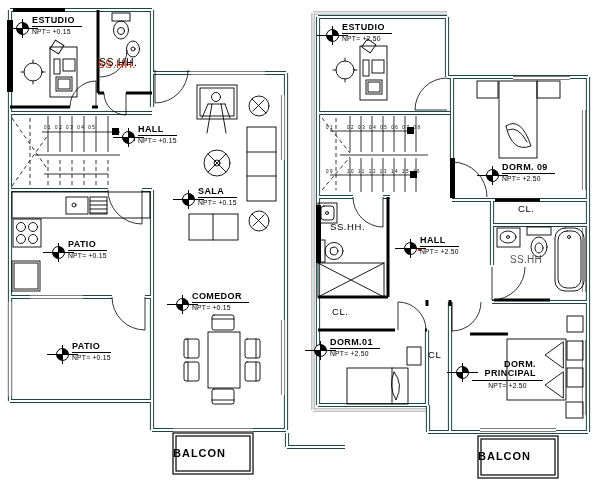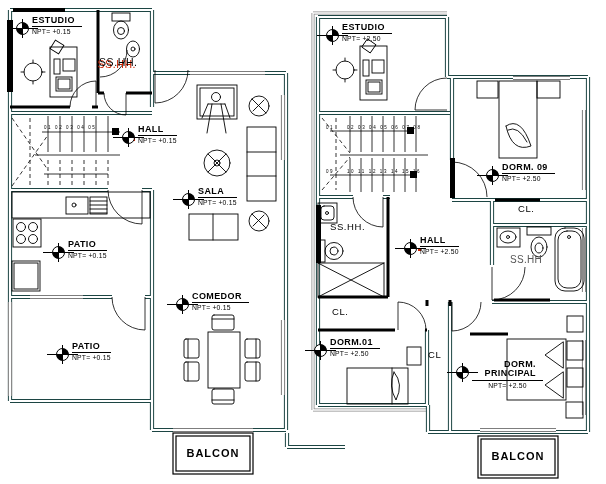--- a/index.html
+++ b/index.html
@@ -30,21 +30,21 @@
       background:conic-gradient(#000 0 25%,#fff 25% 50%,#000 50% 75%,#fff 75%);position:relative;}
   .npt-marker::before{content:"";position:absolute;left:-10px;top:4.7px;width:31px;height:1px;background:#000;}
   .npt-marker::after{content:"";position:absolute;top:-4px;left:4.7px;height:19px;width:1px;background:#000;}
   .ltext{display:block;}
   .rname{display:block;font-weight:bold;font-size:9px;letter-spacing:.4px;color:#000;
          border-bottom:1.6px solid #000;padding-right:7px;line-height:1.05;padding-bottom:1px;}
   .rnpt{display:block;font-size:6.8px;color:#000;padding-top:1px;letter-spacing:.2px;}
   .plain-label{position:absolute;font-weight:normal;font-size:9.5px;color:#000;letter-spacing:.6px;z-index:5;}
   .sshh-red{text-shadow:-1.5px 1.5px 0 #cc2200;font-size:10.5px;}
   .sshh-light{font-weight:normal;color:#555;font-size:10px;letter-spacing:.3px;}
-  .balcon-label{position:absolute;text-align:center;font-weight:bold;font-size:11px;
+  .balcon-label{position:absolute;text-align:left;font-weight:bold;font-size:11px;
          letter-spacing:1px;color:#000;z-index:5;}
   .wrapname{width:64px;text-align:right;}
 </style>
 </head>
 <body>
 
 <div class="canvas">
 
 <svg class="draw" width="606" height="484" viewBox="0 0 606 484">
   <defs>

